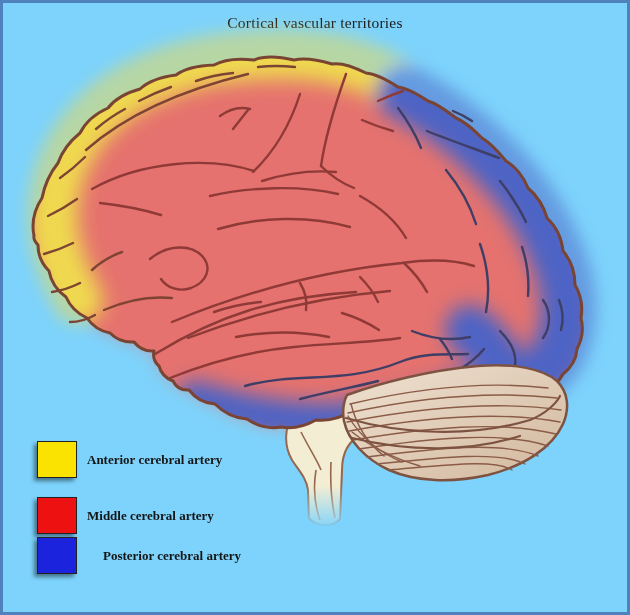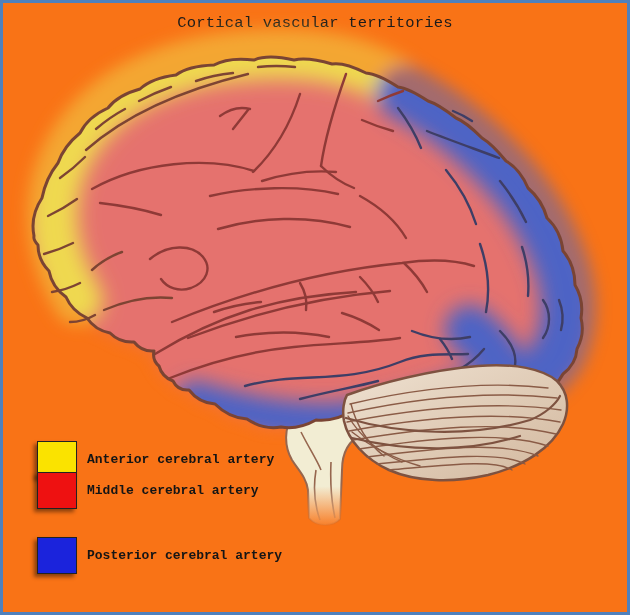--- a/index.html
+++ b/index.html
@@ -1,30 +1,30 @@
 <!DOCTYPE html>
 <html><head>
 <meta charset="utf-8">
 <style>
   html,body{margin:0;padding:0;background:#e8e8e8;}
   .stage{
     position:relative;width:630px;height:615px;box-sizing:border-box;
-    background:#f97316;border:3px solid #4F81BD;overflow:hidden;
-    font-family:Liberation Mono, monospace;
+    background:#7dd3fc;border:3px solid #4F81BD;overflow:hidden;
+    font-family:Liberation Serif, serif;
   }
   .title{
     position:absolute;top:11px;left:0;width:100%;text-align:center;
     font-size:15.5px;font-weight:500;letter-spacing:.2px;color:#1b1b1b;
   }
   .brain-svg{position:absolute;left:-3px;top:-3px;width:630px;height:615px;}
   .legend{position:absolute;left:34px;top:438px;width:260px;}
   .legend-row{position:absolute;left:0;display:flex;align-items:center;}
   .legend-row.r0{top:0;}
-  .legend-row.r1{top:31px;}
-  .legend-row.r2{top:96px;}
+  .legend-row.r1{top:56px;}
+  .legend-row.r2{top:96px;gap:16px;}
   .swatch{
     width:40px;height:37px;border:1px solid #222;box-sizing:border-box;
     box-shadow:-3px 3px 4px rgba(0,0,0,.45);
     flex:0 0 auto;
   }
   .legend-label{
     margin-left:10px;font-size:13px;font-weight:700;color:#151515;white-space:nowrap;
   }
   
   .oln{fill:none;stroke:#7A4433;stroke-width:3;stroke-linejoin:round;}

